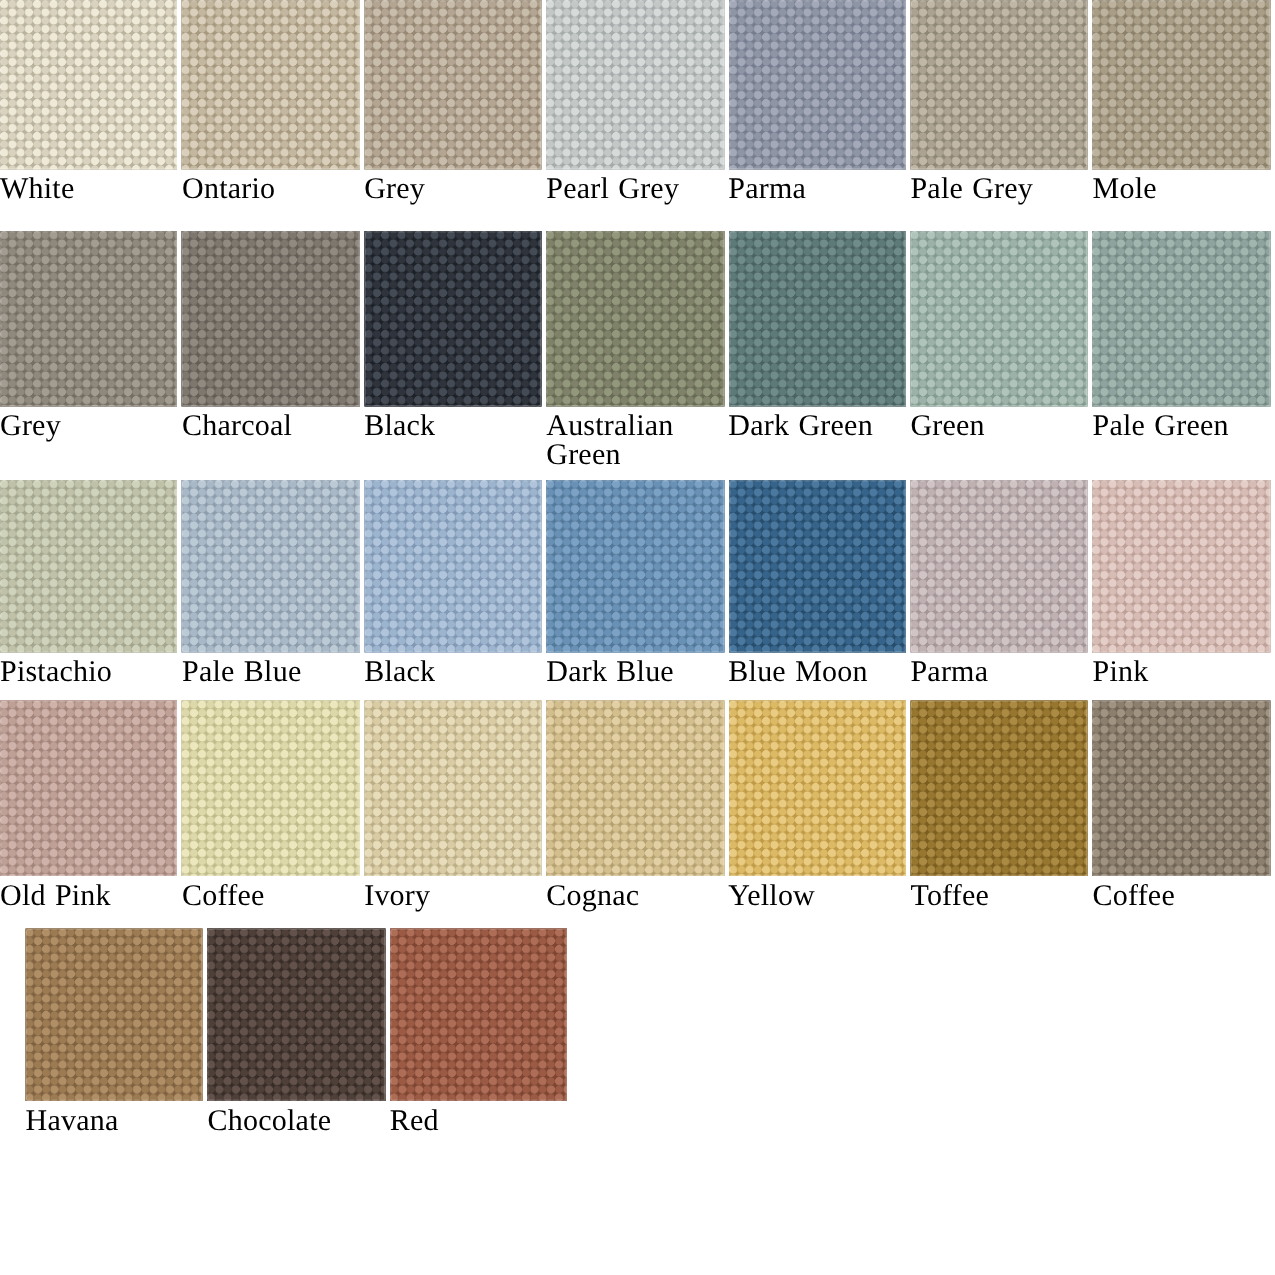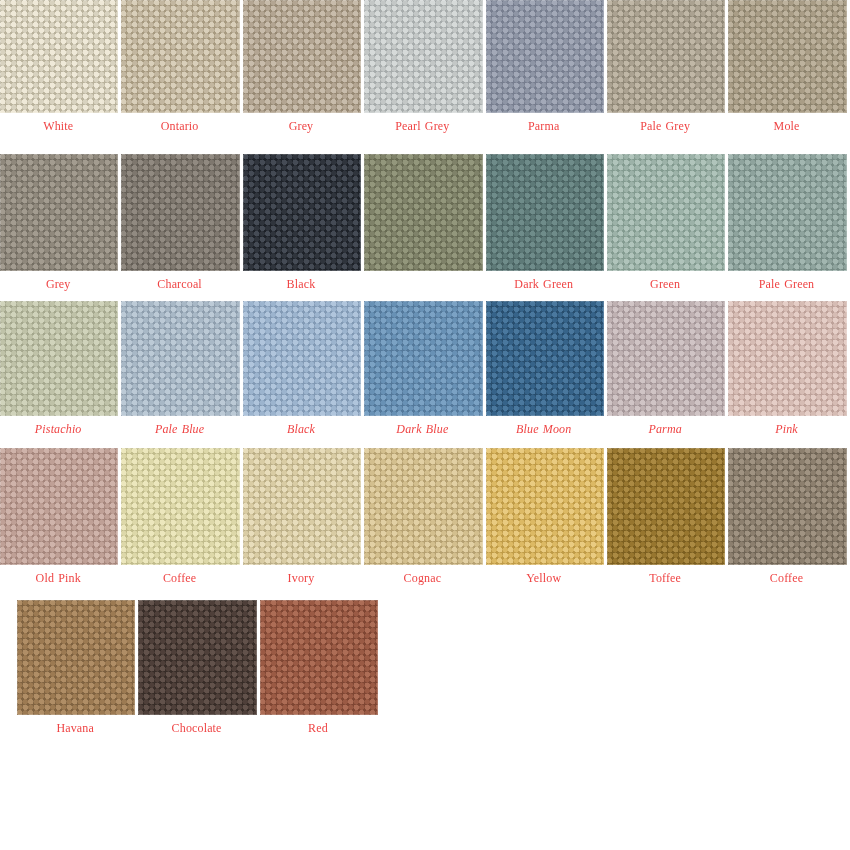--- a/index.html
+++ b/index.html
@@ -39,39 +39,39 @@
 
   
   .row-1 .swatch-tile { height: 113px; }
   .row-2 .swatch-tile { height: 117px; }
   .row-3 .swatch-tile { height: 115px; }
   .row-4 .swatch-tile { height: 117px; }
   .row-5 .swatch-tile { height: 115px; }
 
   .swatch-label {
     display: block;
-    text-align: center;
+    text-align: left;
     font-family: "Liberation Serif", "DejaVu Serif", serif;
-    font-size: 12px;
+    font-size: 20px;
     line-height: 19px;
-    color: #ef4444;
+    color: #000000;
     padding: 4px 2px 0 0;
     letter-spacing: 0.15px;
     word-spacing: 1px;
   }
 
   
   .grid-row {
     display: grid;
     grid-template-columns: repeat(7, 121.4px);
     width: 850px;
   }
   .grid-row.r1 { margin-top: 0px; }
   .grid-row.r2 { margin-top: 18px; }
-  .grid-row.r3 { margin-top: 7px; font-style: italic; }
+  .grid-row.r3 { margin-top: 7px; }
   .grid-row.r4 { margin-top: 9px; }
   .grid-row.r5 { margin-top: 12px; margin-left: 17px; }
 </style>
 </head>
 <body>
 
 <div id="swatch-grid-root">
     <div class="grid-row r1">
       <div class="swatch-cell row-1">
         <div class="swatch-tile" style="background-image: radial-gradient(circle at 25% 25%, rgb(239, 233, 216) 0px, rgb(239, 233, 216) 2.6px, rgba(0, 0, 0, 0) 2.9px), radial-gradient(circle at 75% 75%, rgb(239, 233, 216) 0px, rgb(239, 233, 216) 2.6px, rgba(0, 0, 0, 0) 2.9px), radial-gradient(circle at 75% 25%, rgb(216, 210, 191) 0px, rgb(216, 210, 191) 2.4px, rgba(0, 0, 0, 0) 2.7px), radial-gradient(circle at 25% 75%, rgb(216, 210, 191) 0px, rgb(216, 210, 191) 2.4px, rgba(0, 0, 0, 0) 2.7px), linear-gradient(rgb(185, 178, 156), rgb(185, 178, 156)); background-size: 11px 11px, 11px 11px, 11px 11px, 11px 11px, 100% 100%; background-color: rgb(185, 178, 156);"></div>
@@ -110,20 +110,21 @@
       <div class="swatch-cell row-2">
         <div class="swatch-tile" style="background-image: radial-gradient(circle at 25% 25%, rgb(145, 138, 129) 0px, rgb(145, 138, 129) 2.6px, rgba(0, 0, 0, 0) 2.9px), radial-gradient(circle at 75% 75%, rgb(145, 138, 129) 0px, rgb(145, 138, 129) 2.6px, rgba(0, 0, 0, 0) 2.9px), radial-gradient(circle at 75% 25%, rgb(126, 119, 110) 0px, rgb(126, 119, 110) 2.4px, rgba(0, 0, 0, 0) 2.7px), radial-gradient(circle at 25% 75%, rgb(126, 119, 110) 0px, rgb(126, 119, 110) 2.4px, rgba(0, 0, 0, 0) 2.7px), linear-gradient(rgb(100, 94, 86), rgb(100, 94, 86)); background-size: 11px 11px, 11px 11px, 11px 11px, 11px 11px, 100% 100%; background-color: rgb(100, 94, 86);"></div>
         <span class="swatch-label">Charcoal</span>
       </div>
       <div class="swatch-cell row-2">
         <div class="swatch-tile" style="background-image: radial-gradient(circle at 25% 25%, rgb(69, 75, 85) 0px, rgb(69, 75, 85) 2.6px, rgba(0, 0, 0, 0) 2.9px), radial-gradient(circle at 75% 75%, rgb(69, 75, 85) 0px, rgb(69, 75, 85) 2.6px, rgba(0, 0, 0, 0) 2.9px), radial-gradient(circle at 75% 25%, rgb(47, 52, 60) 0px, rgb(47, 52, 60) 2.4px, rgba(0, 0, 0, 0) 2.7px), radial-gradient(circle at 25% 75%, rgb(47, 52, 60) 0px, rgb(47, 52, 60) 2.4px, rgba(0, 0, 0, 0) 2.7px), linear-gradient(rgb(29, 33, 40), rgb(29, 33, 40)); background-size: 11px 11px, 11px 11px, 11px 11px, 11px 11px, 100% 100%; background-color: rgb(29, 33, 40);"></div>
         <span class="swatch-label">Black</span>
       </div>
       <div class="swatch-cell row-2">
         <div class="swatch-tile" style="background-image: radial-gradient(circle at 25% 25%, rgb(147, 151, 124) 0px, rgb(147, 151, 124) 2.6px, rgba(0, 0, 0, 0) 2.9px), radial-gradient(circle at 75% 75%, rgb(147, 151, 124) 0px, rgb(147, 151, 124) 2.6px, rgba(0, 0, 0, 0) 2.9px), radial-gradient(circle at 75% 25%, rgb(127, 130, 105) 0px, rgb(127, 130, 105) 2.4px, rgba(0, 0, 0, 0) 2.7px), radial-gradient(circle at 25% 75%, rgb(127, 130, 105) 0px, rgb(127, 130, 105) 2.4px, rgba(0, 0, 0, 0) 2.7px), linear-gradient(rgb(104, 107, 83), rgb(104, 107, 83)); background-size: 11px 11px, 11px 11px, 11px 11px, 11px 11px, 100% 100%; background-color: rgb(104, 107, 83);"></div>
+        <span class="swatch-label">Australian Green</span>
       </div>
       <div class="swatch-cell row-2">
         <div class="swatch-tile" style="background-image: radial-gradient(circle at 25% 25%, rgb(111, 140, 138) 0px, rgb(111, 140, 138) 2.6px, rgba(0, 0, 0, 0) 2.9px), radial-gradient(circle at 75% 75%, rgb(111, 140, 138) 0px, rgb(111, 140, 138) 2.6px, rgba(0, 0, 0, 0) 2.9px), radial-gradient(circle at 75% 25%, rgb(94, 122, 120) 0px, rgb(94, 122, 120) 2.4px, rgba(0, 0, 0, 0) 2.7px), radial-gradient(circle at 25% 75%, rgb(94, 122, 120) 0px, rgb(94, 122, 120) 2.4px, rgba(0, 0, 0, 0) 2.7px), linear-gradient(rgb(74, 99, 98), rgb(74, 99, 98)); background-size: 11px 11px, 11px 11px, 11px 11px, 11px 11px, 100% 100%; background-color: rgb(74, 99, 98);"></div>
         <span class="swatch-label">Dark Green</span>
       </div>
       <div class="swatch-cell row-2">
         <div class="swatch-tile" style="background-image: radial-gradient(circle at 25% 25%, rgb(176, 196, 187) 0px, rgb(176, 196, 187) 2.6px, rgba(0, 0, 0, 0) 2.9px), radial-gradient(circle at 75% 75%, rgb(176, 196, 187) 0px, rgb(176, 196, 187) 2.6px, rgba(0, 0, 0, 0) 2.9px), radial-gradient(circle at 75% 25%, rgb(156, 178, 168) 0px, rgb(156, 178, 168) 2.4px, rgba(0, 0, 0, 0) 2.7px), radial-gradient(circle at 25% 75%, rgb(156, 178, 168) 0px, rgb(156, 178, 168) 2.4px, rgba(0, 0, 0, 0) 2.7px), linear-gradient(rgb(130, 154, 143), rgb(130, 154, 143)); background-size: 11px 11px, 11px 11px, 11px 11px, 11px 11px, 100% 100%; background-color: rgb(130, 154, 143);"></div>
         <span class="swatch-label">Green</span>
       </div>
       <div class="swatch-cell row-2">

